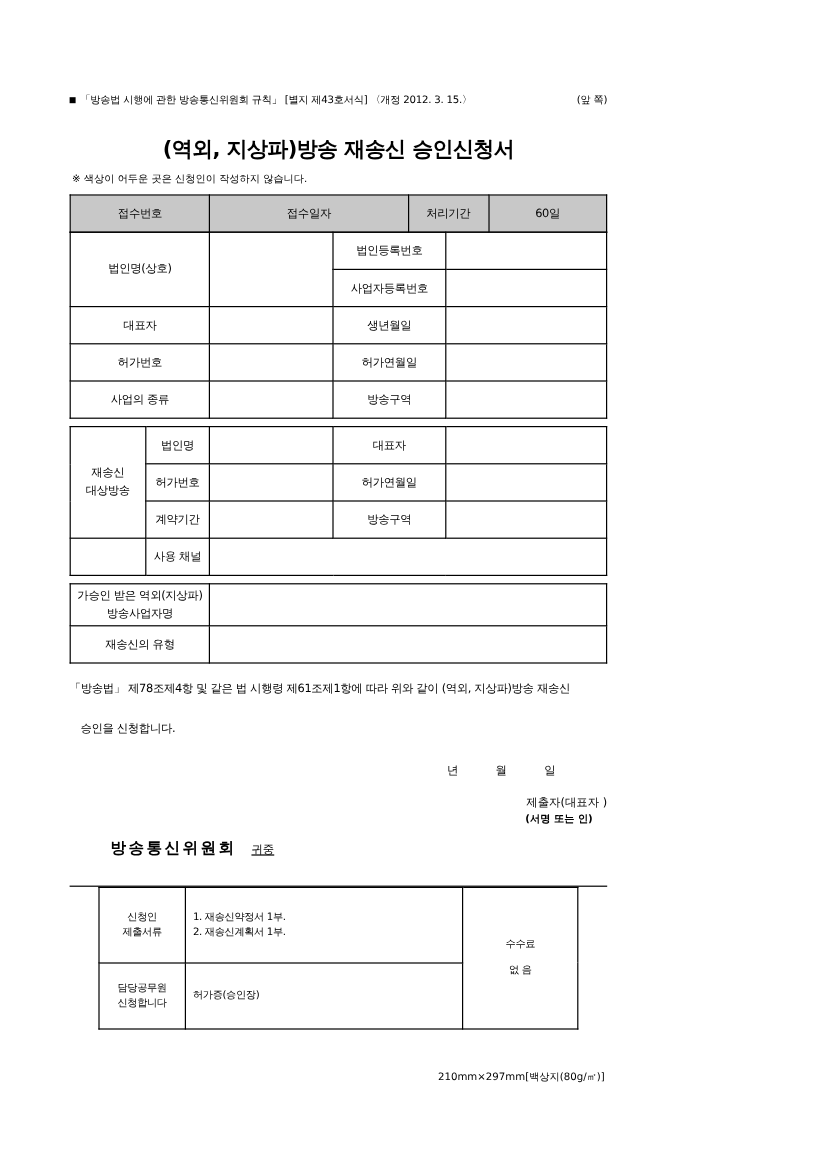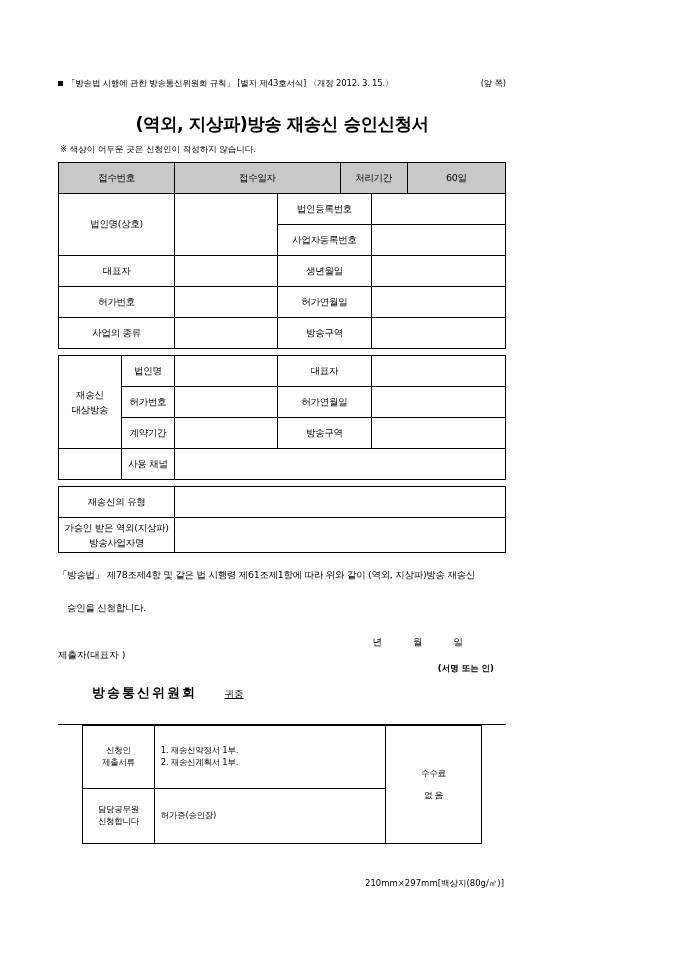--- a/index.html
+++ b/index.html
@@ -97,43 +97,44 @@
     text-align: right;
     font-size: 9.5px;
     margin-top: 20px;
     letter-spacing: 1px;
     padding-right: 42px;
   }
   .date-line span {
     margin-left: 26px;
   }
   .submitter {
-    text-align: left;
-    font-size: 9.5px;
+    text-align: right;
+    font-size: 9.5px;
+    margin-top: 14px;
     position: relative;
   }
   .sign {
     position: absolute;
     right: 12px;
     top: 14px;
     font-size: 8.5px;
     font-weight: bold;
   }
   .agency {
     font-size: 13px;
     font-weight: bold;
     margin-top: 22px;
     letter-spacing: 2px;
     padding-left: 34px;
   }
   .agency .to {
     font-size: 9.5px;
     font-weight: normal;
     letter-spacing: 0;
-    margin-left: 21px;
+    margin-left: 6px;
     text-decoration: underline;
   }
   .divider {
     border: 0;
     border-top: 1px solid #000;
     margin: 22px 0 0 0;
   }
   .bottom-wrap {
     padding: 0 24px;
   }
@@ -275,29 +276,29 @@
     </tbody>
   </table>
 
   <table class="form-table" style="margin-top:6px;">
     <colgroup>
       <col style="width:26%">
         <col style="width:74%">
     </colgroup>
     <tbody>
       <tr>
-        <td class="lbl xtall">재송신의 유형</td>
-        <td class="blank xtall"></td>
-      </tr>
-      <tr>
         <td class="lbl lbl2 tall">
           <span>가승인 받은 역외(지상파)</span><br>
           <span>방송사업자명</span>
         </td>
         <td class="blank tall"></td>
+      </tr>
+      <tr>
+        <td class="lbl xtall">재송신의 유형</td>
+        <td class="blank xtall"></td>
       </tr>
     </tbody>
   </table>
 
   <div class="statement">
     <div>「방송법」 제78조제4항 및 같은 법 시행령 제61조제1항에 따라 위와 같이 (역외, 지상파)방송 재송신</div>
     <div class="indent">승인을 신청합니다.</div>
   </div>
 
   <div class="date-line">

